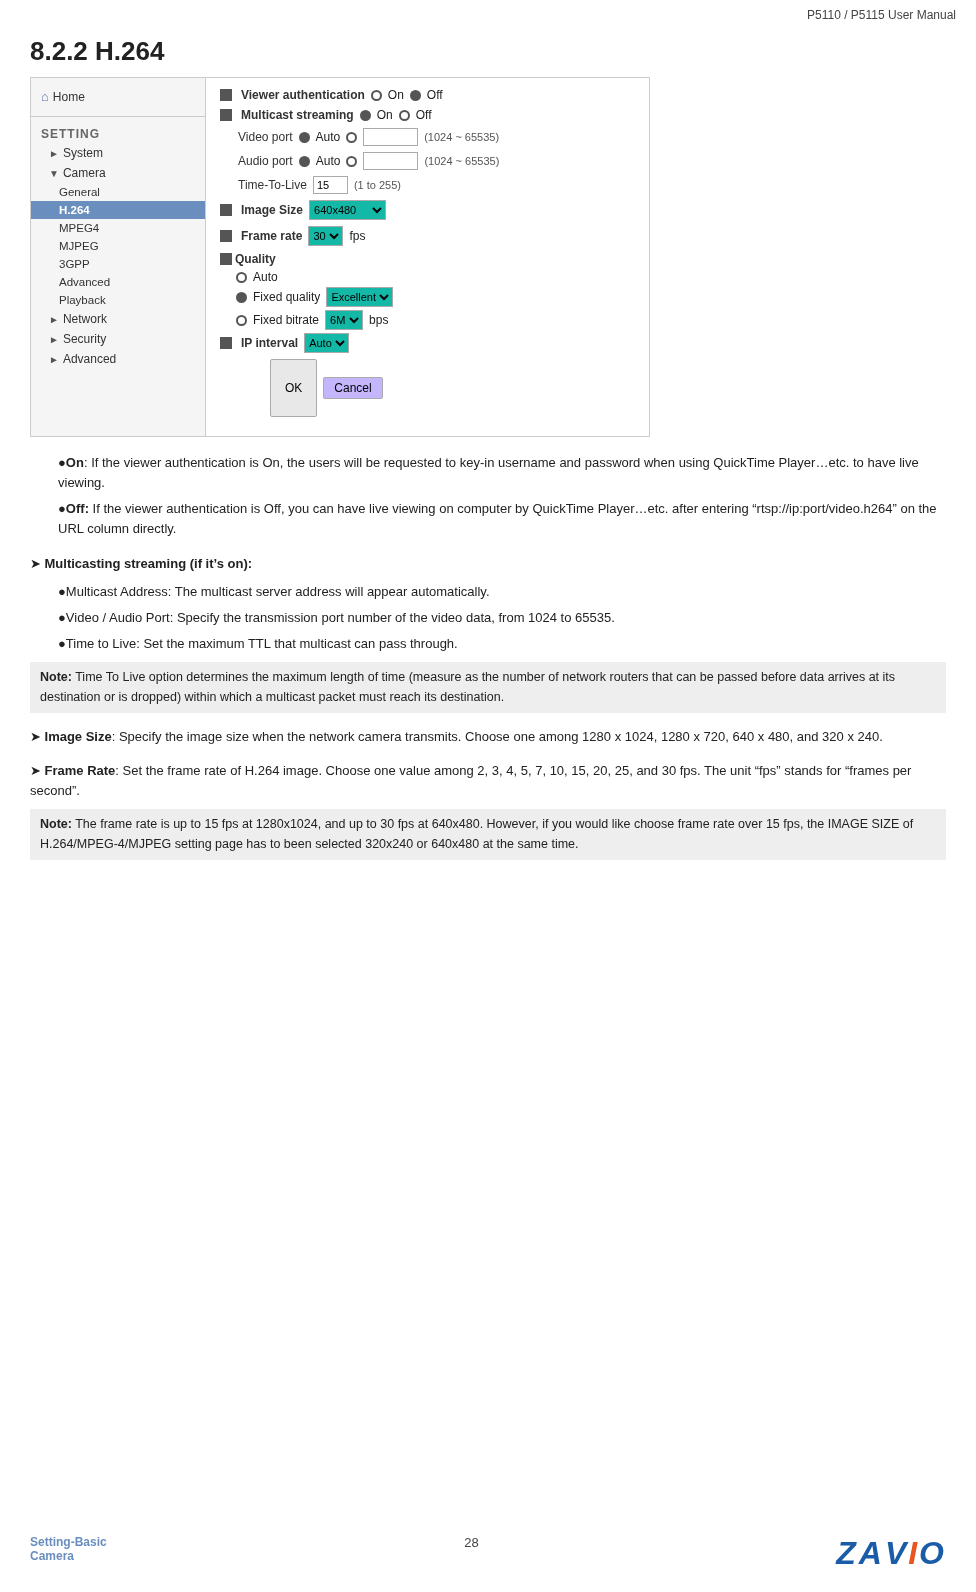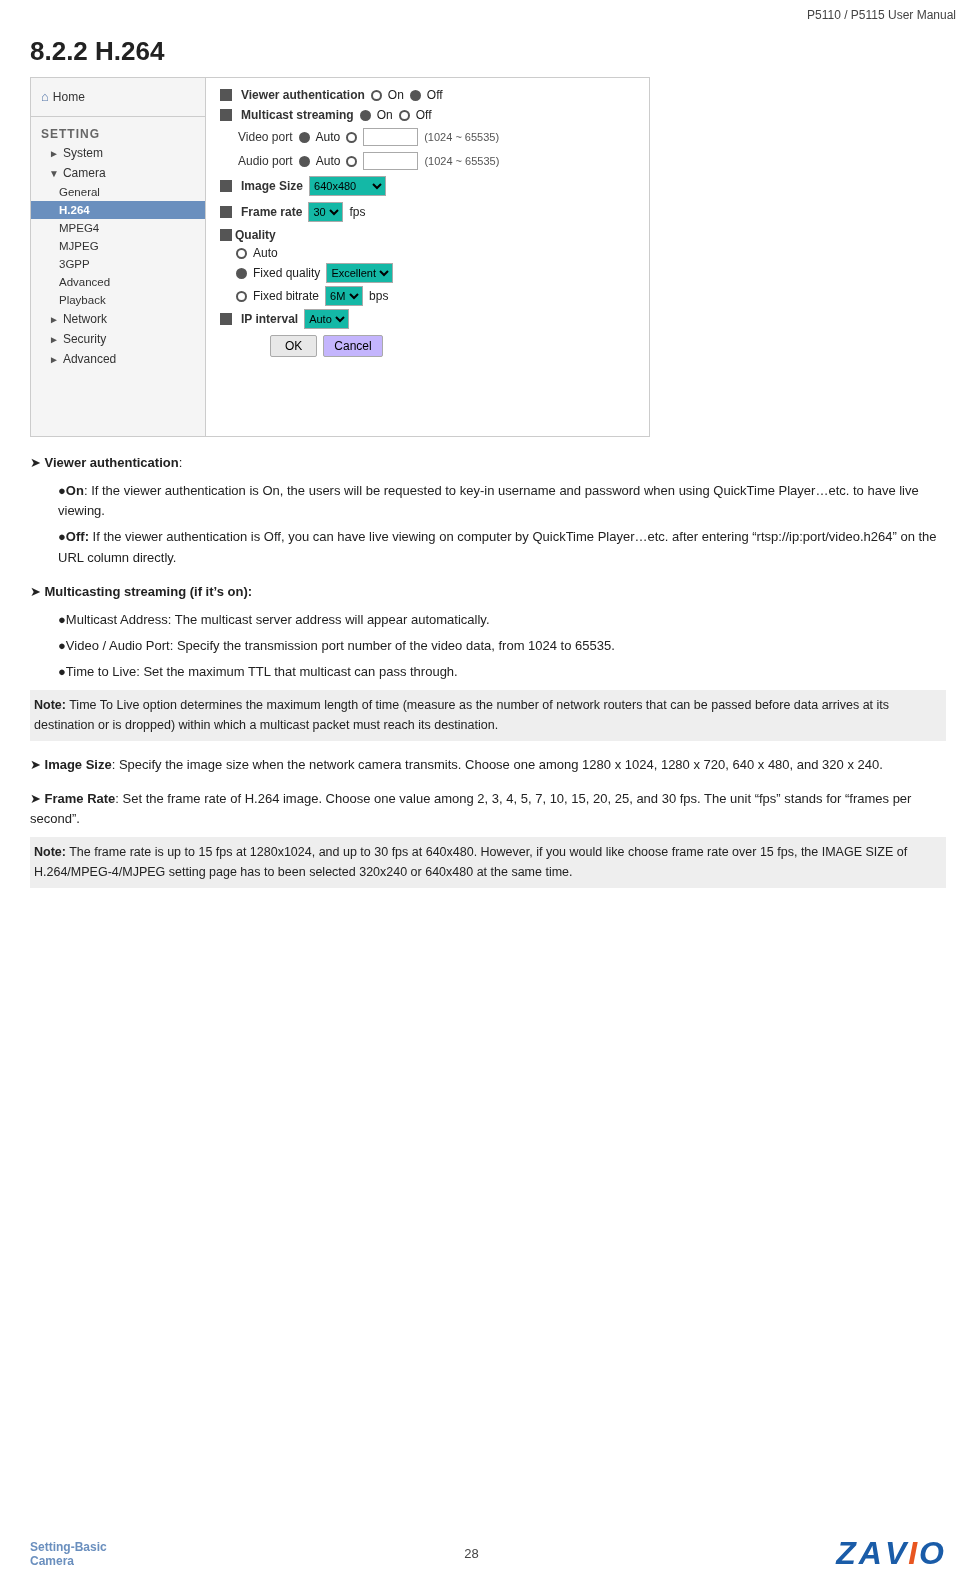--- a/index.html
+++ b/index.html
@@ -162,21 +162,21 @@
     .quality-option {
       display: flex;
       align-items: center;
       gap: 6px;
       margin-bottom: 3px;
     }
 
     .btn-ok {
       background: #e8e8e8;
       border: 1px solid #aaa;
-      padding: 3px 14px;
+      padding: 21px 14px;
       font-size: 12px;
       cursor: pointer;
       border-radius: 2px;
     }
 
     .btn-cancel {
       background: #c4b5fd;
       border: 1px solid #aaa;
       padding: 3px 10px;
       font-size: 12px;
@@ -202,35 +202,35 @@
       font-size: 13px;
     }
 
     .bold-label {
       font-weight: bold;
     }
 
     .note-box {
       background: #eee;
       border: none;
-      padding: 6px 4px;
+      padding: 6px 10px;
       font-size: 12.5px;
       line-height: 1.55;
       margin: 8px 0;
     }
 
     .note-label {
       font-weight: bold;
     }
 
     
     .page-footer {
       display: flex;
       justify-content: space-between;
-      align-items: center;
+      align-items: flex-start;
       padding: 10px 30px;
       margin-top: 20px;
       position: absolute;
       bottom: 10px;
       left: 0;
       right: 0;
     }
 
     .footer-left {
       font-size: 12px;
@@ -377,20 +377,25 @@
 
       <div class="form-row" style="margin-left:18px;">
         <span class="form-label-normal">Audio port</span>
         <span class="radio-checked"></span>
         <span style="font-size:12px;">Auto</span>
         <span class="radio-unchecked"></span>
         <input type="text" style="width: 55px;">
         <span class="range-text">(1024 ~ 65535)</span>
       </div>
 
+      <div class="form-row" style="margin-left:18px;">
+        <span class="form-label-normal">Time-To-Live</span>
+        <input type="text" value="15" style="width: 35px;">
+        <span class="range-text">(1 to 255)</span>
+      </div>
 
       <div class="form-row">
         <span class="icon-square"></span>
         <span class="form-label">Image Size</span>
         <select>
           <option>640x480</option>
           <option>1280x1024</option>
           <option>1280x720</option>
           <option>320x240</option>
         </select>
@@ -458,23 +463,20 @@
         <button class="btn-ok">OK</button>
         <button class="btn-cancel">Cancel</button>
       </div>
 
     </div>
   </div>
 
   <div style="height:16px;"></div>
 
   <div class="text-section">
-    <p>
-      ➤ <span class="bold-label">Viewer authentication</span>:
-    </p>
     <div class="bullet-item">
       ●<span class="bold-label">On</span>: If the viewer authentication is On, the users will be requested to key-in username and password when using QuickTime Player…etc. to have live viewing.
     </div>
     <div class="bullet-item">
       ●<span class="bold-label">Off:</span> If the viewer authentication is Off, you can have live viewing on computer by QuickTime Player…etc. after entering “rtsp://ip:port/video.h264” on the URL column directly.
     </div>
   </div>
 
   <div class="text-section">
     <p>

